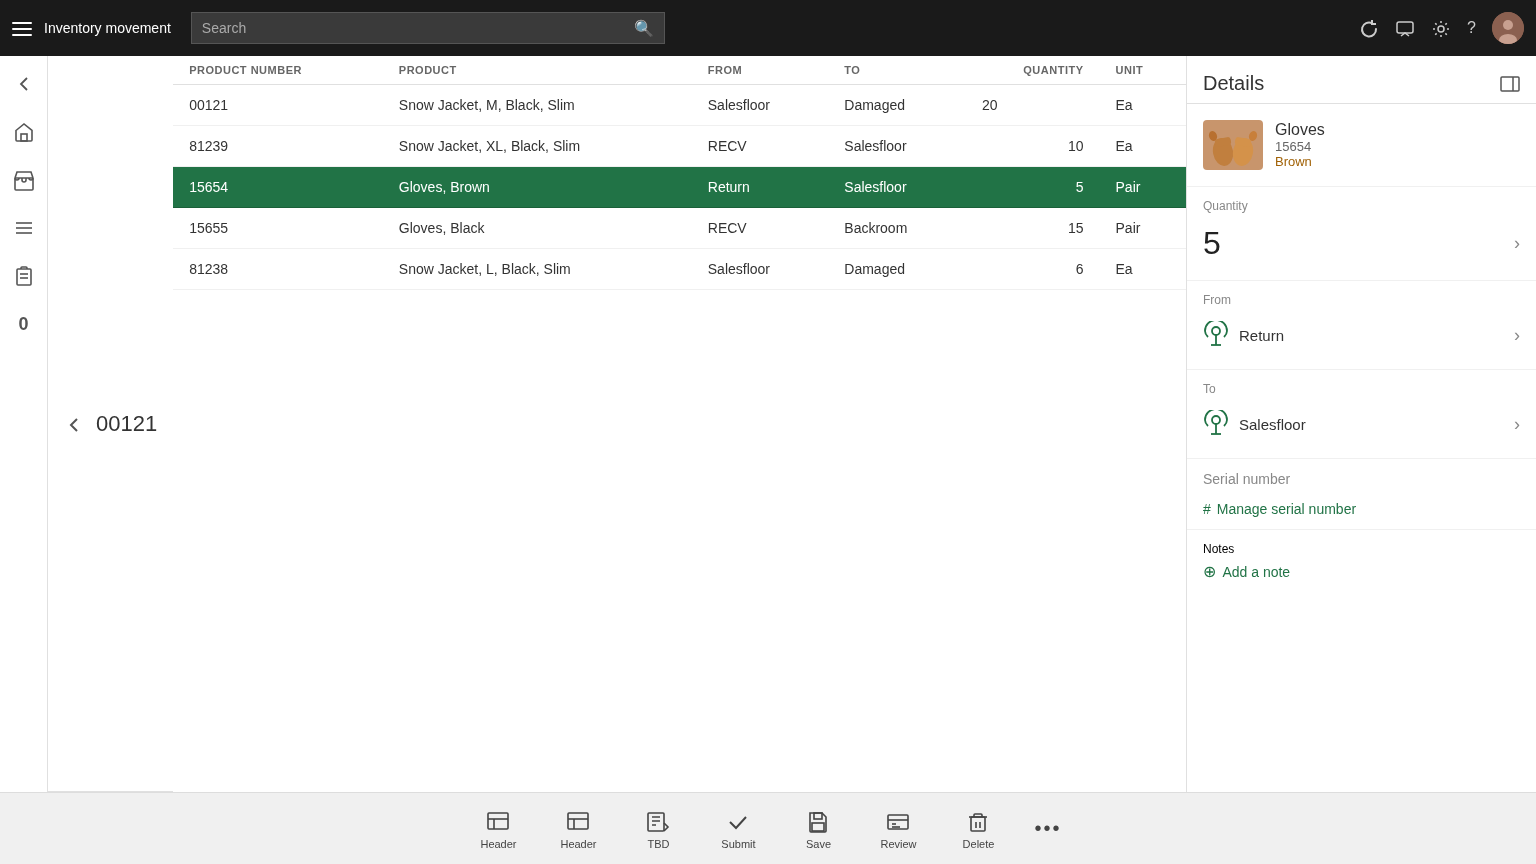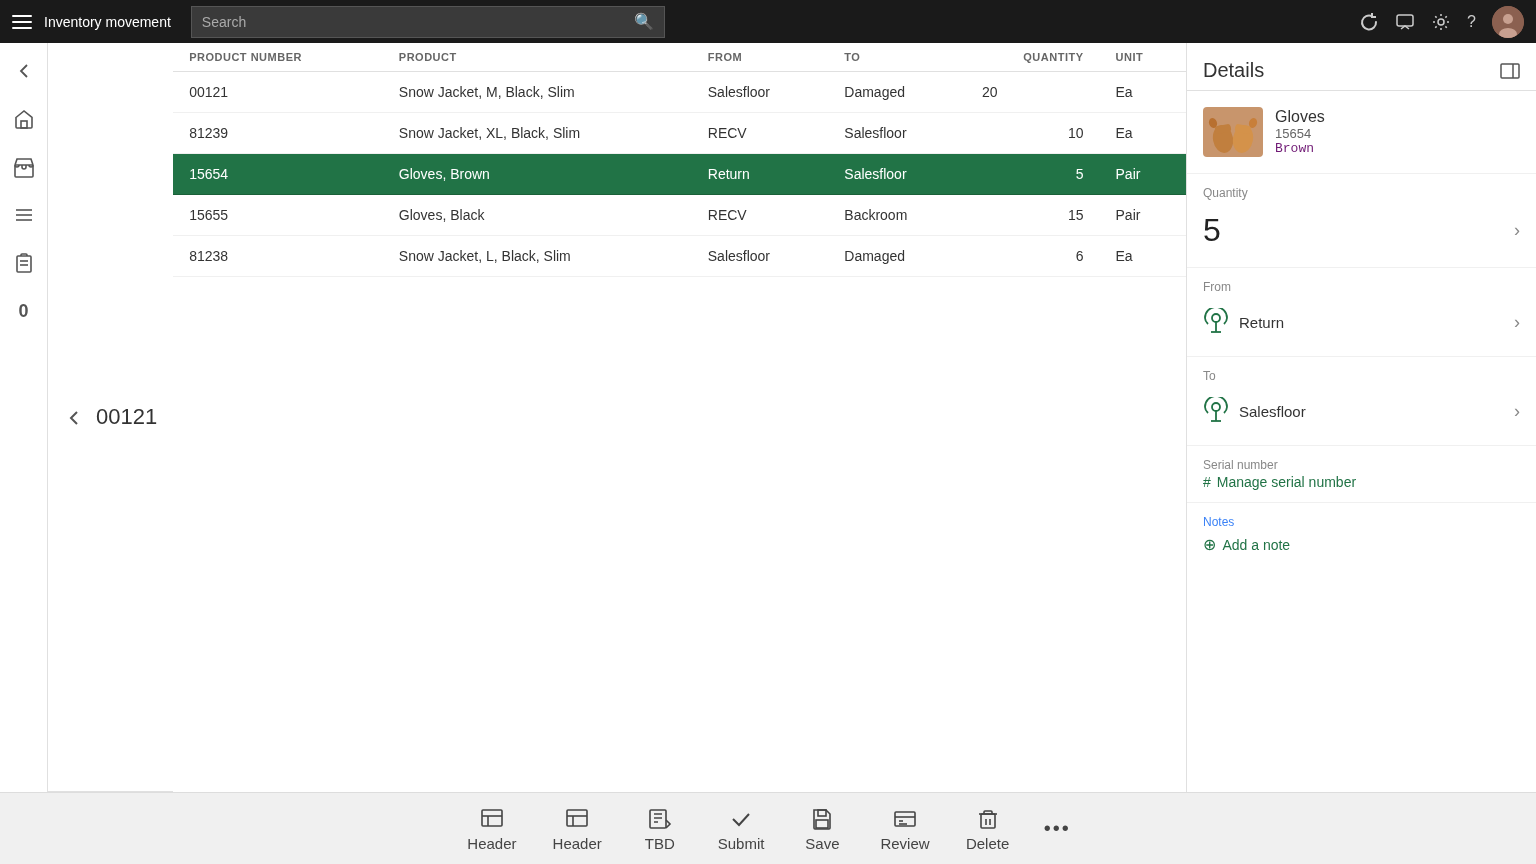--- a/index.html
+++ b/index.html
@@ -2,21 +2,21 @@
 <html><head>
   <meta charset="utf-8">
   <style>
     * { box-sizing: border-box; margin: 0; padding: 0; }
     body { font-family: 'Segoe UI', Arial, sans-serif; background: #f3f3f3; color: #333; width: 1536px; height: 864px; overflow: hidden; display: flex; flex-direction: column; }
 
     
     .top-bar {
       background: #1a1a1a;
       color: #fff;
-      height: 43px;
+      height: 56px;
       display: flex;
       align-items: center;
       padding: 0 12px;
       gap: 12px;
       flex-shrink: 0;
     }
     .top-bar-title { font-size: 14px; font-weight: 400; flex: 0 0 auto; margin-right: 8px; }
     .search-box {
       flex: 1;
       max-width: 474px;
@@ -170,21 +170,21 @@
       background: #c8956c;
       border-radius: 4px;
       display: flex;
       align-items: center;
       justify-content: center;
       font-size: 28px;
       overflow: hidden;
     }
     .product-info .product-name { font-size: 16px; font-weight: 500; }
     .product-info .product-id { font-size: 13px; color: #666; }
-    .product-info .product-variant { font-size: 13px; color: #701a75; font-family: Liberation Mono, monospace; }
+    .product-info .product-variant { font-size: 13px; color: #a16207; }
 
     .detail-section { padding: 12px 16px; border-bottom: 1px solid #f0f0f0; }
     .detail-section-label { font-size: 12px; color: #888; margin-bottom: 6px; }
     .detail-value-row {
       display: flex;
       align-items: center;
       justify-content: space-between;
       padding: 6px 0;
     }
     .detail-value { font-size: 32px; font-weight: 300; color: #222; }
@@ -202,31 +202,31 @@
       gap: 10px;
     }
     .location-icon {
       color: #217346;
       font-size: 22px;
     }
     .location-name { font-size: 15px; }
     .location-chevron { color: #888; font-size: 18px; cursor: pointer; }
 
     .serial-section { padding: 12px 16px; border-bottom: 1px solid #f0f0f0; }
-    .serial-label { font-size: 12px; color: #888; margin-bottom: 2px; }
+    .serial-label { font-size: 14px; color: #888; margin-bottom: 14px; }
     .serial-link {
       display: flex;
       align-items: center;
       gap: 6px;
       color: #217346;
       font-size: 14px;
       cursor: pointer;
     }
     .notes-section { padding: 12px 16px; }
-    .notes-label { font-size: 12px; color: #3b82f6; margin-bottom: 6px; }
+    .notes-label { font-size: 12px; color: #000000; margin-bottom: 6px; }
     .notes-add {
       display: flex;
       align-items: center;
       gap: 6px;
       color: #217346;
       font-size: 14px;
       cursor: pointer;
     }
 
     
@@ -243,21 +243,21 @@
     .toolbar-btn {
       display: flex;
       flex-direction: column;
       align-items: center;
       justify-content: center;
       gap: 4px;
       padding: 8px 18px;
       cursor: pointer;
       background: transparent;
       border: none;
-      font-size: 15px;
+      font-size: 11px;
       color: #444;
       min-width: 80px;
     }
     .toolbar-btn .tb-icon { font-size: 22px; color: #444; }
     .toolbar-btn-more {
       display: flex;
       align-items: center;
       justify-content: center;
       padding: 8px 16px;
       cursor: pointer;

